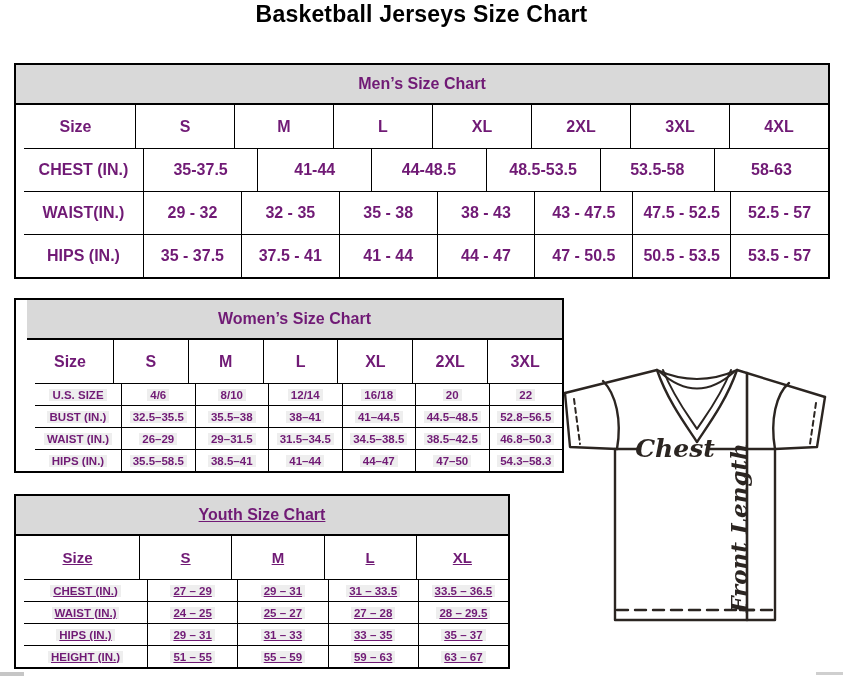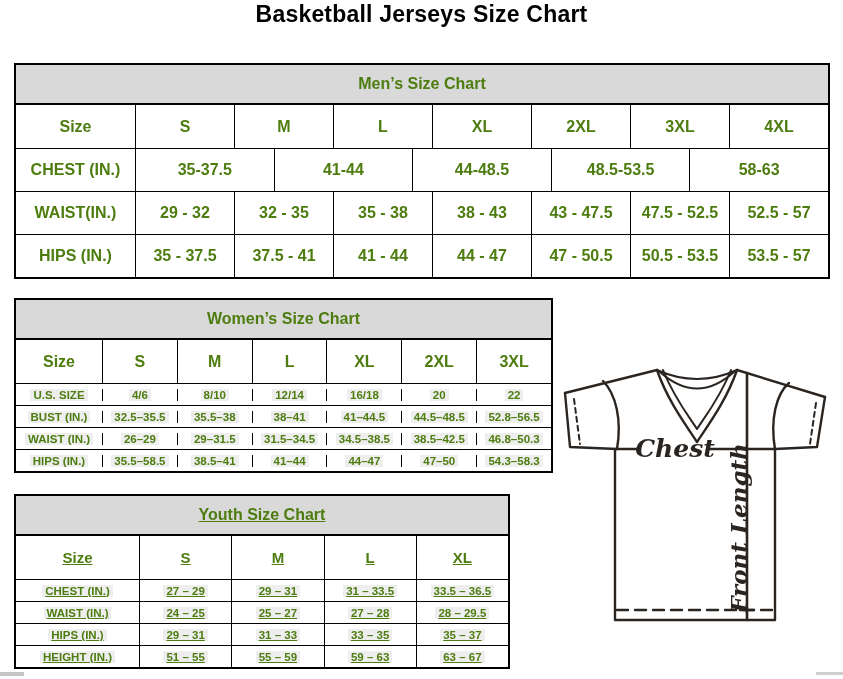--- a/index.html
+++ b/index.html
@@ -15,45 +15,45 @@
     margin:0;text-align:center;
     font-size:23px;font-weight:bold;color:#000;
     letter-spacing:0.2px;
   }
   
   .size-table{
     position:absolute;
     border:2px solid #000;
     background:#fff;
     box-sizing:content-box;
-    font-weight:bold;color:#4d7c0f;
+    font-weight:bold;color:#701a75;
   }
   .tbl-title{
     background:#d9d9d9;
     border-bottom:2px solid #000;
     height:38px;
     display:flex;align-items:center;justify-content:center;
     font-size:16px;
   }
   .trow{display:flex;}
   .trow>div{
     border-left:1px solid #000;
     display:flex;align-items:center;justify-content:center;
     text-align:center;white-space:nowrap;
   }
   .trow>div:first-child{border-left:none;}
   .thead{height:43px;font-size:16px;}
-  .tdata{border-top:1px solid #000;}
+  .tdata{border-top:1px solid #000;margin-left:8px;}
   .val-cell{flex:1;}
   
   .mens{left:14px;top:63px;width:812px;}
   .mens .tdata{height:42px;font-size:16px;}
   .mens .label-cell{width:119px;flex:none;}
-  .womens{left:14px;top:298px;width:535px;}
-  .womens .tdata{height:21px;font-size:11.5px;align-items:center;}
+  .womens{left:14px;top:298px;width:535px;padding-left:11px;}
+  .womens .tdata{height:21px;font-size:11.5px;}
   .womens .label-cell{width:86px;flex:none;}
   .youth{left:14px;top:494px;width:492px;text-decoration:underline;}
   .youth .thead{font-size:15px;}
   .youth .tdata{height:21px;font-size:11.5px;}
   .youth .label-cell{width:123px;flex:none;}
   .hl .cell-txt{background:#eeeeee;padding:0 3px;}
   
   .jersey{position:absolute;left:558px;top:360px;}
   .jersey text{
     font-family:"DejaVu Serif","Liberation Serif",serif;
@@ -110,20 +110,23 @@
         <div class="val-cell">
           <span class="cell-txt">41-44</span>
         </div>
         <div class="val-cell">
           <span class="cell-txt">44-48.5</span>
         </div>
         <div class="val-cell">
           <span class="cell-txt">48.5-53.5</span>
         </div>
         <div class="val-cell">
+          <span class="cell-txt">53.5-58</span>
+        </div>
+        <div class="val-cell">
           <span class="cell-txt">58-63</span>
         </div>
       </div>
       <div class="trow tdata">
         <div class="label-cell">
           <span class="cell-txt">WAIST(IN.)</span>
         </div>
         <div class="val-cell">
           <span class="cell-txt">29 - 32</span>
         </div>

